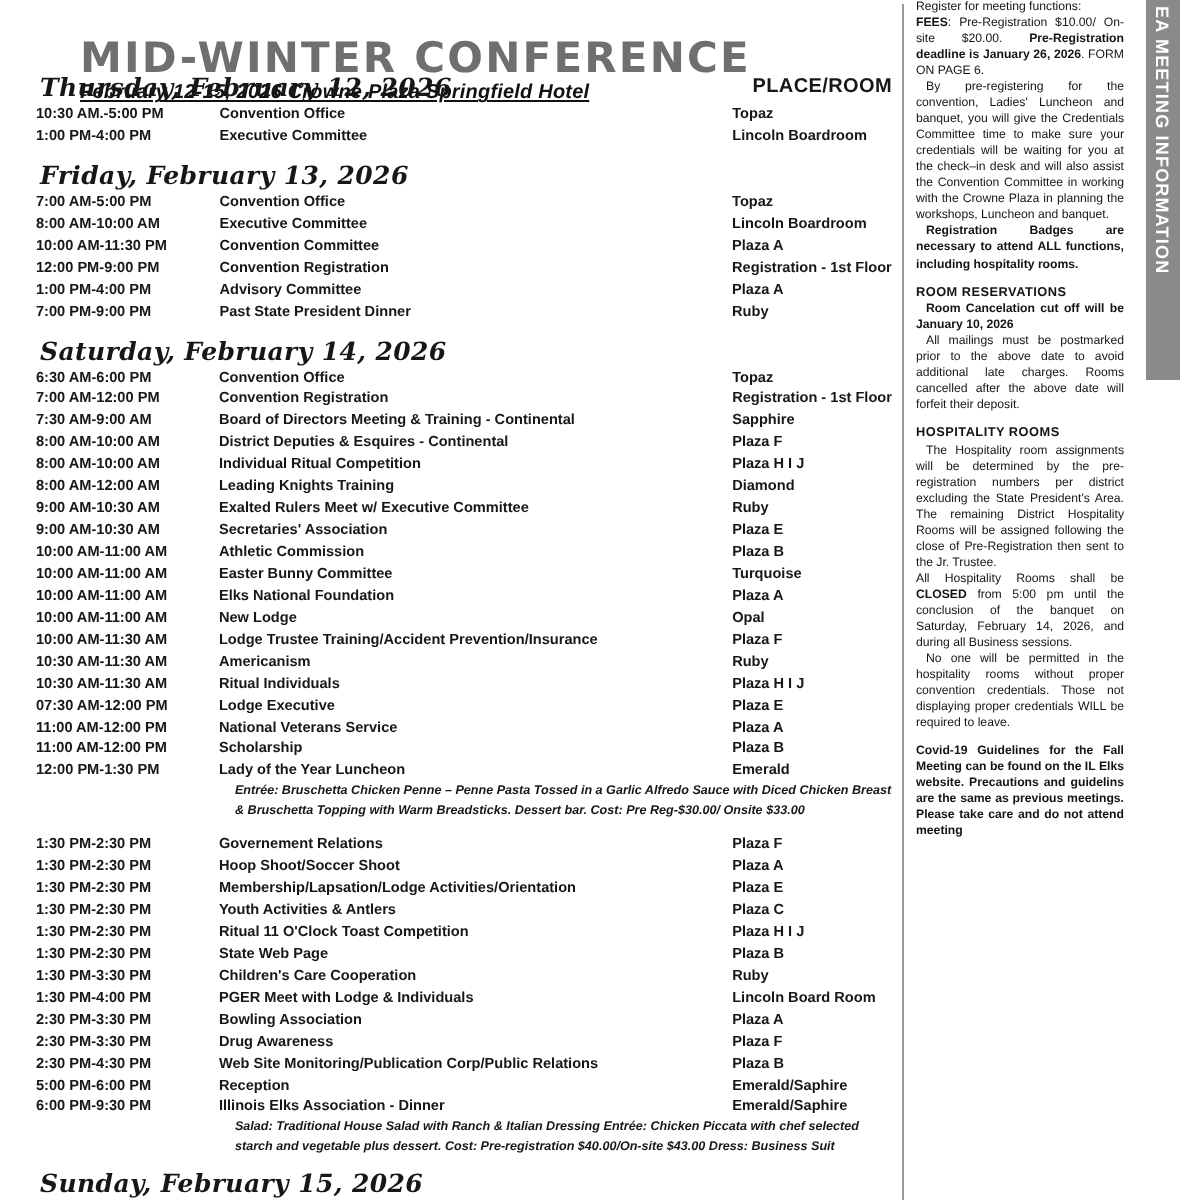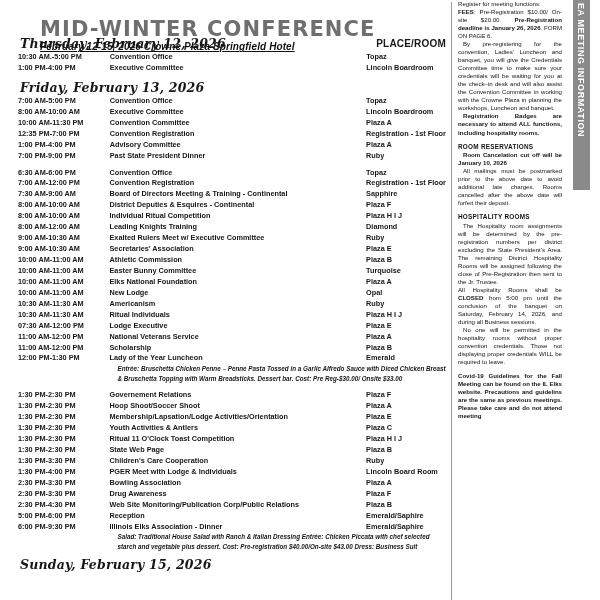--- a/index.html
+++ b/index.html
@@ -155,39 +155,40 @@
                 <td class="time">8:00 AM-10:00 AM</td>
                 <td class="event">Executive Committee</td>
                 <td class="room">Lincoln Boardroom</td>
               </tr>
               <tr>
                 <td class="time">10:00 AM-11:30 PM</td>
                 <td class="event">Convention Committee</td>
                 <td class="room">Plaza A</td>
               </tr>
               <tr>
-                <td class="time">12:35 PM-7:00 PM</td>
+                <td class="time">12:00 PM-9:00 PM</td>
                 <td class="event">Convention Registration</td>
                 <td class="room">Registration - 1st Floor</td>
               </tr>
               <tr>
                 <td class="time">1:00 PM-4:00 PM</td>
                 <td class="event">Advisory Committee</td>
                 <td class="room">Plaza A</td>
               </tr>
               <tr>
                 <td class="time">7:00 PM-9:00 PM</td>
                 <td class="event">Past State President Dinner</td>
                 <td class="room">Ruby</td>
               </tr>
             </tbody>
         </table>
       </div>
 
       <div class="day">
+        <div class="day-name">Saturday, February 14, 2026</div>
         <table class="sched">
           <tbody>
               <tr>
                 <td class="time">6:30 AM-6:00 PM</td>
                 <td class="event">Convention Office</td>
                 <td class="room">Topaz</td>
               </tr>
               <tr>
                 <td class="time">7:00 AM-12:00 PM</td>
                 <td class="event">Convention Registration</td>
@@ -235,20 +236,25 @@
               </tr>
               <tr>
                 <td class="time">10:00 AM-11:00 AM</td>
                 <td class="event">Elks National Foundation</td>
                 <td class="room">Plaza A</td>
               </tr>
               <tr>
                 <td class="time">10:00 AM-11:00 AM</td>
                 <td class="event">New Lodge</td>
                 <td class="room">Opal</td>
+              </tr>
+              <tr>
+                <td class="time">10:00 AM-11:30 AM</td>
+                <td class="event">Lodge Trustee Training/Accident Prevention/Insurance</td>
+                <td class="room">Plaza F</td>
               </tr>
               <tr>
                 <td class="time">10:30 AM-11:30 AM</td>
                 <td class="event">Americanism</td>
                 <td class="room">Ruby</td>
               </tr>
               <tr>
                 <td class="time">10:30 AM-11:30 AM</td>
                 <td class="event">Ritual Individuals</td>
                 <td class="room">Plaza  H I J</td>

